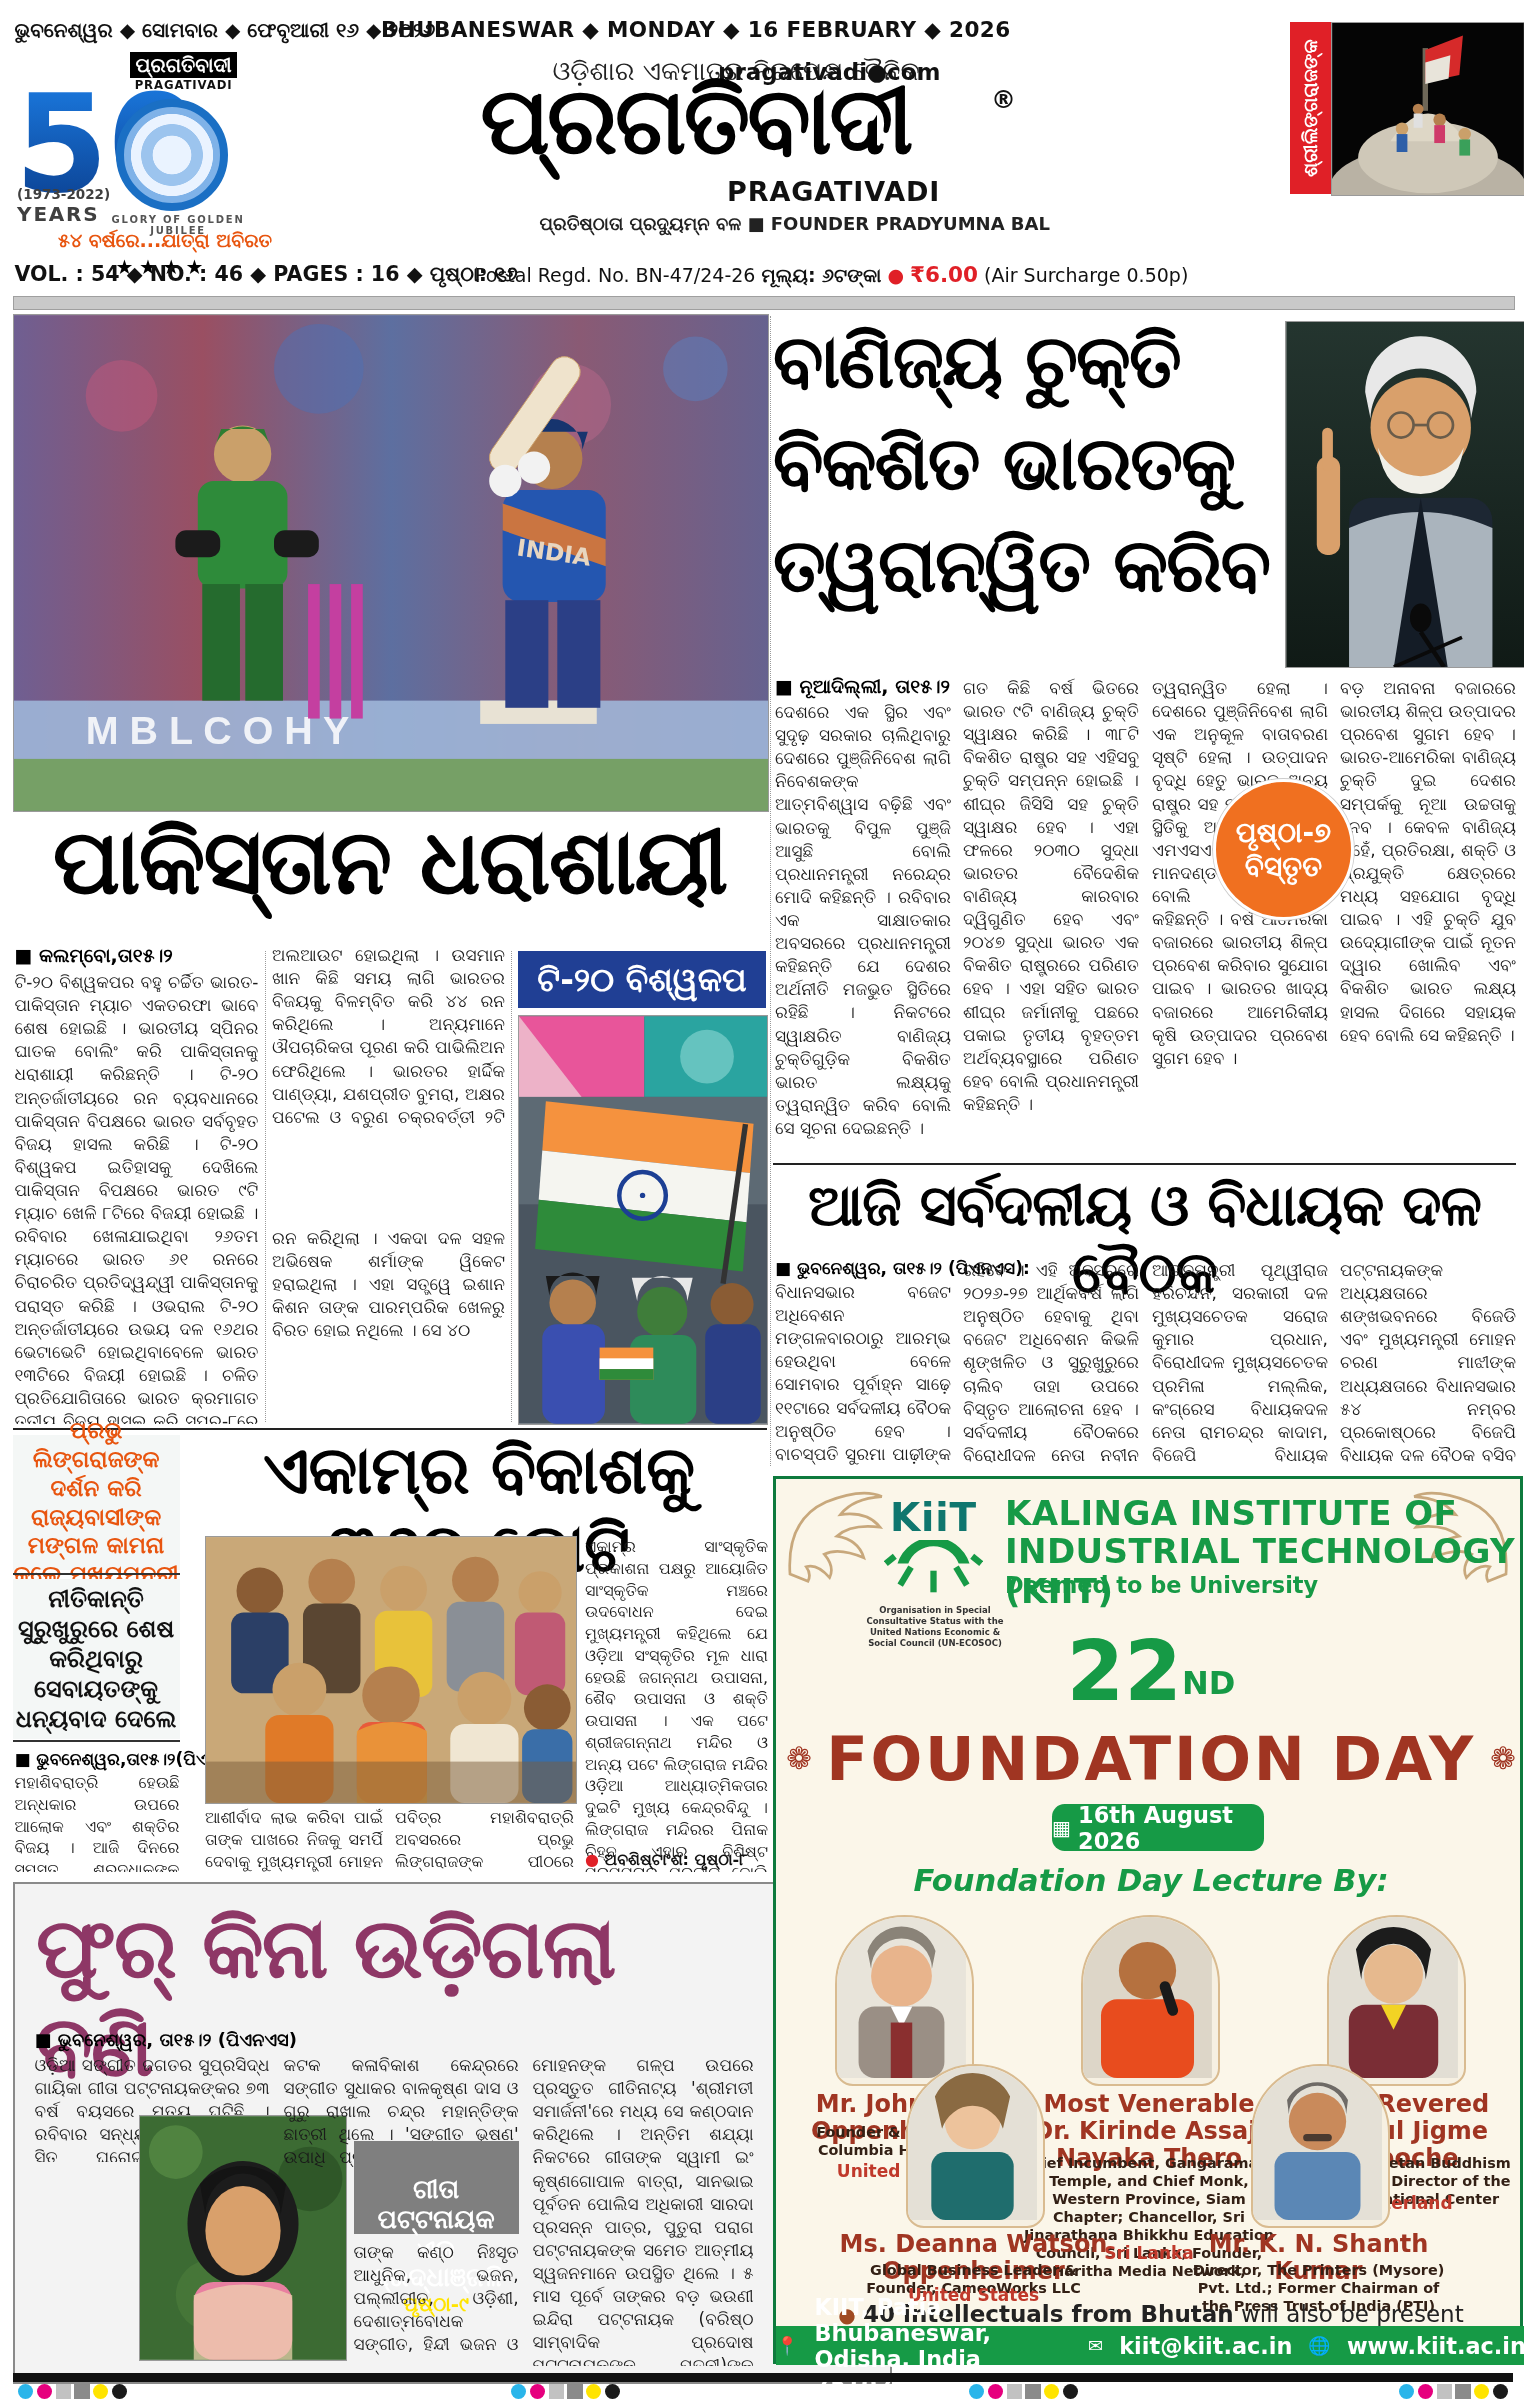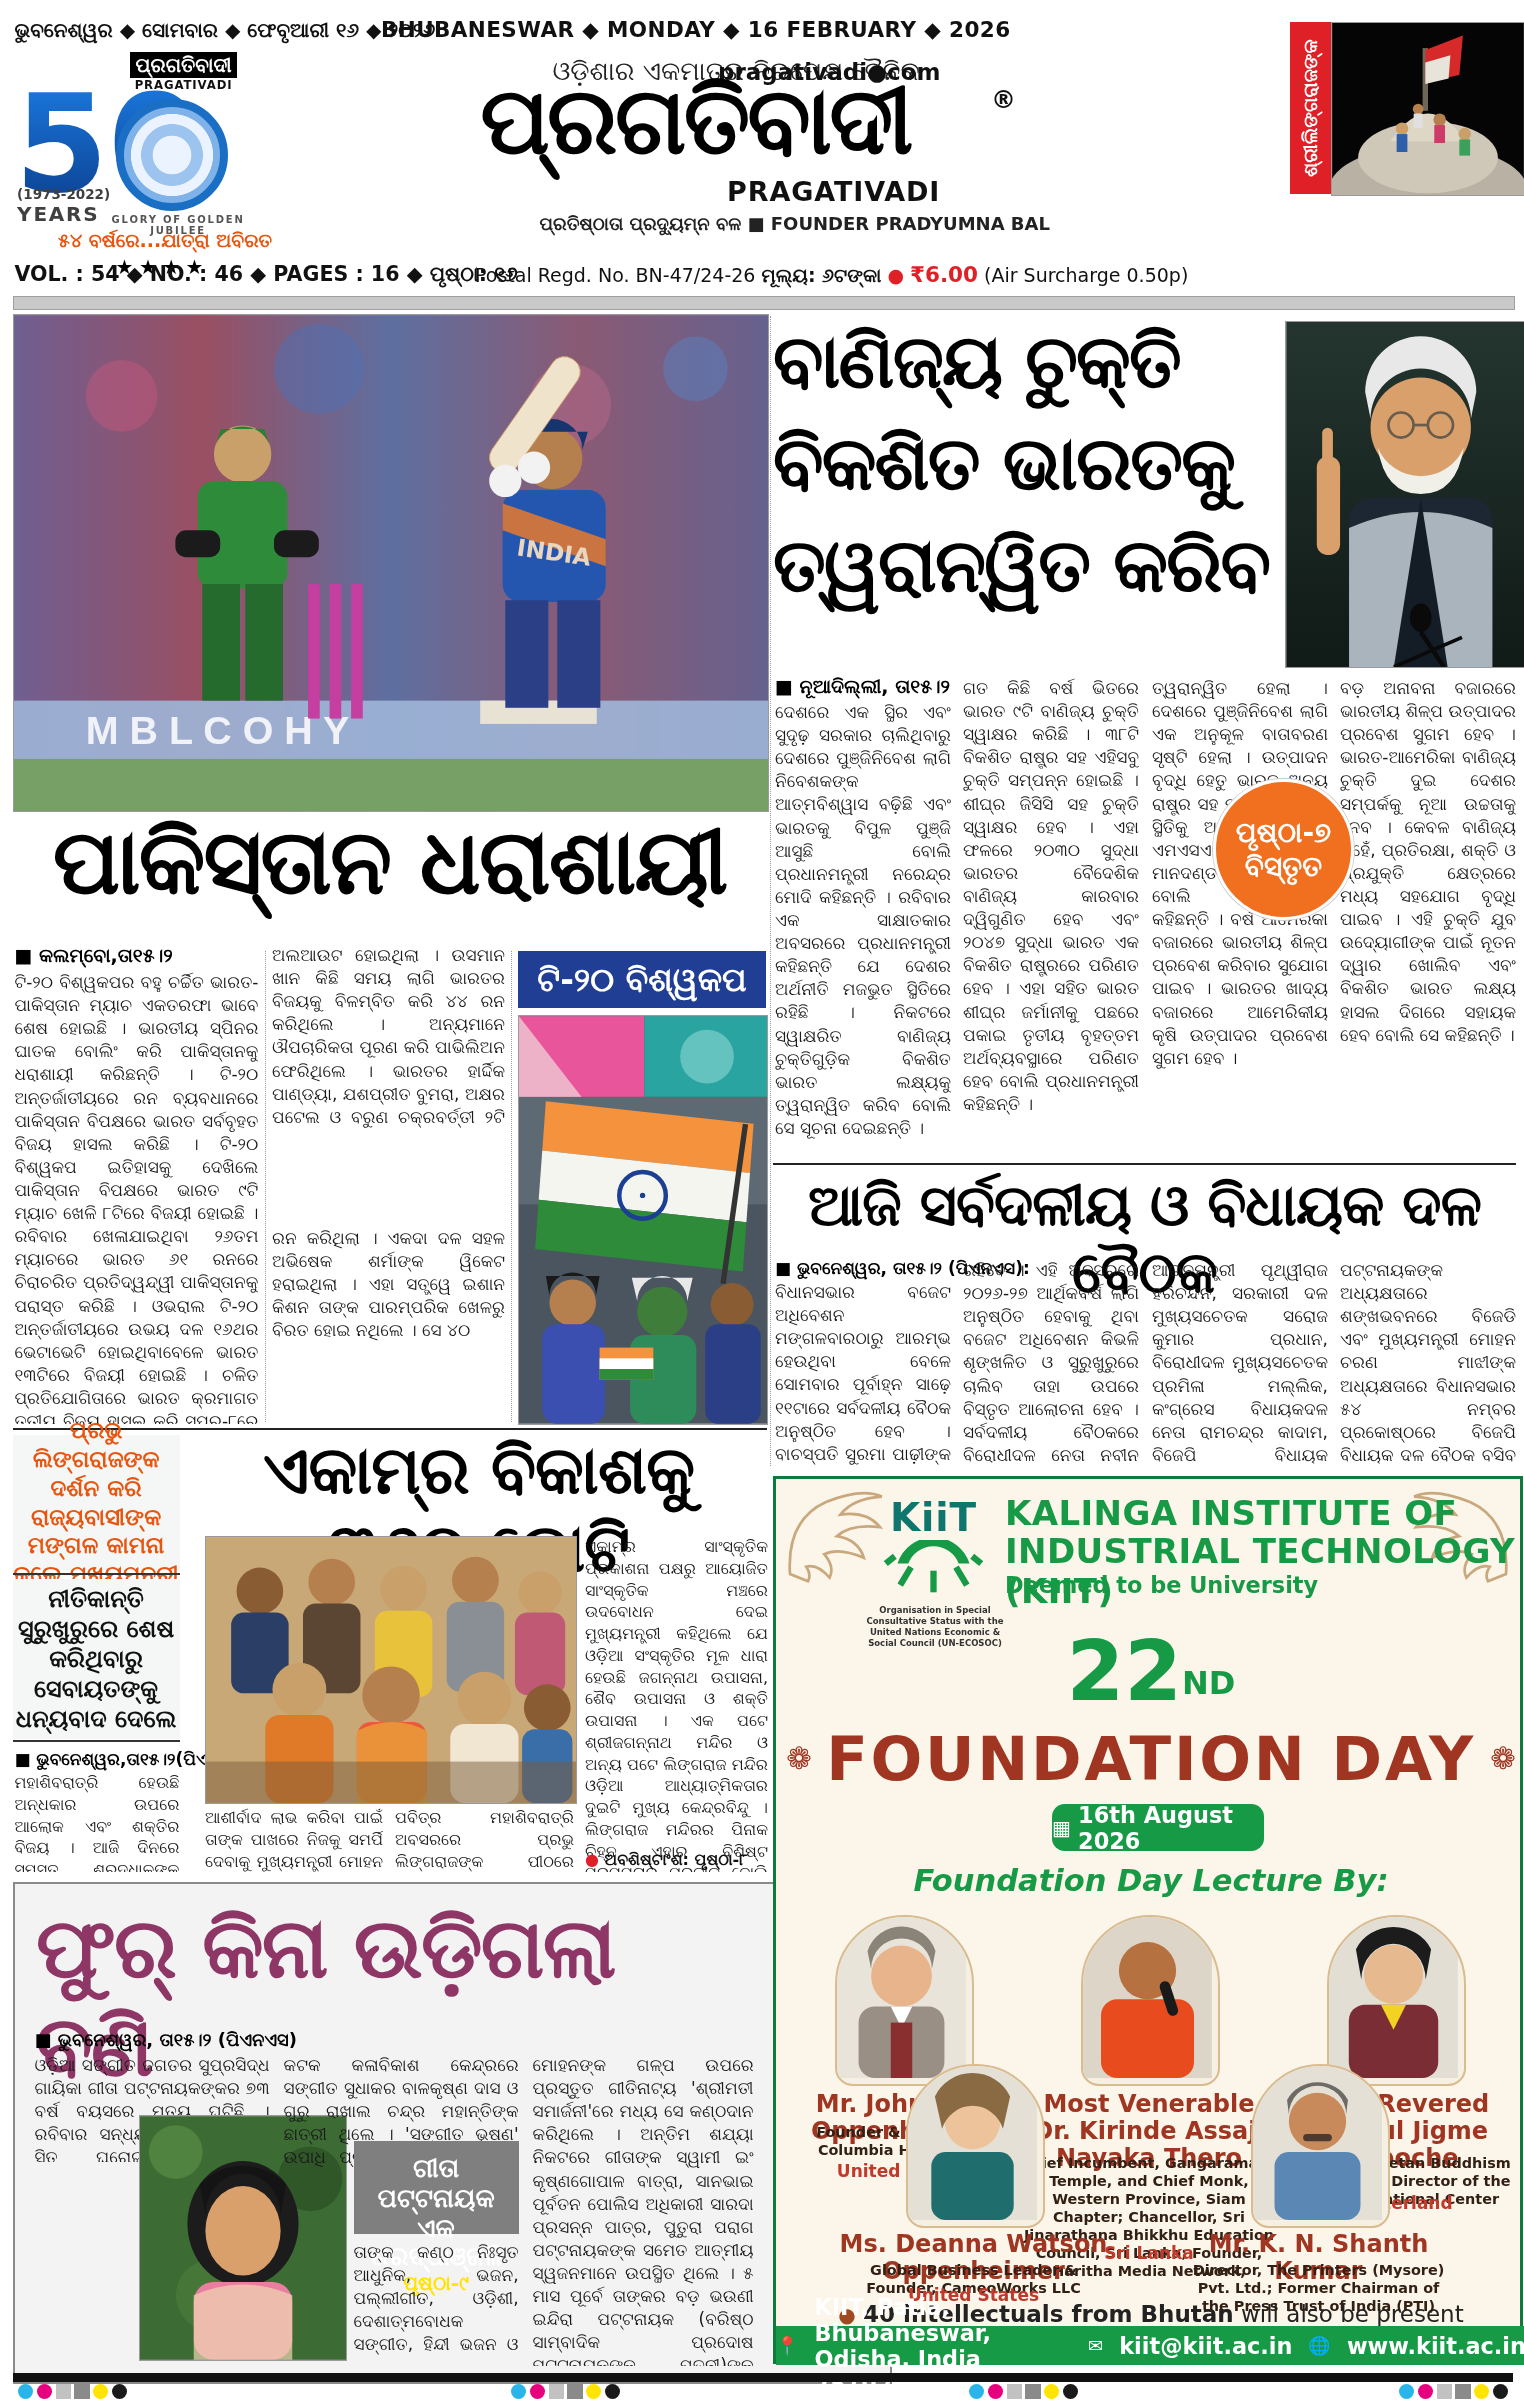--- a/index.html
+++ b/index.html
@@ -290,21 +290,21 @@
         <circle cx="80" cy="200" r="40" fill="#4a7a3a" opacity="0.7"></circle>
         <ellipse cx="115" cy="120" rx="62" ry="70" fill="#1c1c1c"></ellipse>
         <ellipse cx="115" cy="128" rx="42" ry="50" fill="#d9a06b"></ellipse>
         <path d="M73 110 a42 46 0 0 1 84 0 l6 -34 a64 60 0 0 0 -96 0 Z" fill="#141414"></path>
         <rect x="60" y="185" width="110" height="87" rx="22" fill="#e87fa0"></rect>
         <path d="M60 200 q55 -24 110 0 l0 72 l-110 0 Z" fill="#f0d6b0" opacity="0.7"></path>
       </svg>
     </div>
     <div class="abs jtxt" style="left:269px;top:170px;width:235px;height:113px;">କଟକ କଳାବିକାଶ କେନ୍ଦ୍ରରେ ସଙ୍ଗୀତ ସୁଧାକର ବାଳକୃଷ୍ଣ ଦାସ ଓ ଗୁରୁ ରାଖାଲ ଚନ୍ଦ୍ର ମହାନ୍ତିଙ୍କ ଛାତ୍ରୀ ଥିଲେ ।  'ସଙ୍ଗୀତ ଭୂଷଣ' ଉପାଧି ପ୍ରାପ୍ତ ହେବା ପରେ ସେ ସଙ୍ଗୀତ ଦୁନିଆରେ ପ୍ରବେଶ କରି ଖୁବ୍ କମ୍ ଦିନ ମଧ୍ୟରେ ଲୋକପ୍ରିୟତା ହାସଲ କରିଥିଲେ ।</div>
     <div class="abs" style="left:339px;top:257px;width:165px;height:93px;background:#7f7f7f;text-align:center;">
-      <div style="font-size:26px;font-weight:900;color:#fff;line-height:1.15;padding-top:13px;">ଗୀତା ପଟ୍ଟନାୟକ</div>
+      <div style="font-size:26px;font-weight:900;color:#fff;line-height:1.15;padding-top:6px;margin-top:28px;">ଗୀତା ପଟ୍ଟନାୟକ</div>
       <div style="font-size:26px;font-weight:900;color:#fff;line-height:1.1;">ଏକ ଶ୍ରଦ୍ଧାଞ୍ଜଳି</div>
       <div style="font-size:20px;font-weight:900;color:#ffe400;">ପୃଷ୍ଠା-୯</div>
     </div>
     <div class="abs jtxt" style="left:339px;top:357px;width:165px;height:118px;">ତାଙ୍କ କଣ୍ଠ ନିଃସୃତ ଆଧୁନିକ, ଭଜନ, ପଲ୍ଲୀଗୀତ, ଓଡ଼ିଶୀ, ଦେଶାତ୍ମବୋଧକ ସଙ୍ଗୀତ, ହିନ୍ଦୀ ଭଜନ ଓ ଗଜଲ ଶ୍ରୋତାଙ୍କୁ ବାନ୍ଧି ରଖିପାରିଥିଲା ।  ପ୍ରାୟ ୧୫ଟି ଓଡ଼ିଆ ଚଳଚ୍ଚିତ୍ରରେ କଣ୍ଠଦାନ କରି ଗୀତା ପଟ୍ଟନାୟକ ଶ୍ରେଷ୍ଠ ପ୍ରଚ୍ଛଦପଟ ଗାୟିକା</div>
     <div class="abs jtxt" style="left:518px;top:170px;width:221px;height:312px;">ମୋହନଙ୍କ ଗଳ୍ପ ଉପରେ ପ୍ରସ୍ତୁତ ଗୀତିନାଟ୍ୟ 'ଶ୍ରୀମତୀ ସମାର୍ଜନୀ'ରେ ମଧ୍ୟ ସେ କଣ୍ଠଦାନ କରିଥିଲେ ।  ଅନ୍ତିମ ଶଯ୍ୟା ନିକଟରେ ଗୀତାଙ୍କ ସ୍ୱାମୀ ଇଂ କୃଷ୍ଣଗୋପାଳ ବାତ୍ରା, ସାନଭାଇ ପୂର୍ବତନ ପୋଲିସ ଅଧିକାରୀ ସାରଦା ପ୍ରସନ୍ନ ପାତ୍ର, ପୁତୁରା ପରାଗ ପଟ୍ଟନାୟକଙ୍କ ସମେତ ଆତ୍ମୀୟ ସ୍ୱଜନମାନେ ଉପସ୍ଥିତ ଥିଲେ । ୫ ମାସ ପୂର୍ବେ ତାଙ୍କର ବଡ଼ ଭଉଣୀ ଇନ୍ଦିରା ପଟ୍ଟନାୟକ (ବରିଷ୍ଠ ସାମ୍ବାଦିକ ପ୍ରଦୋଷ ପଟ୍ଟନାୟକଙ୍କ ପତ୍ନୀ)ଙ୍କ ଦେହାନ୍ତ ପରେ ଗୀତା ମାନସିକସ୍ତରରେ ଭାଙ୍ଗି ପଡ଼ିଥିଲେ । ଗୀତାଙ୍କ ବିୟୋଗରେ ମୁଖ୍ୟମନ୍ତ୍ରୀ ମୋହନ ଚରଣ ମାଝୀ, ବିରୋଧୀ ଦଳ ନେତା ନବୀନ ପଟ୍ଟନାୟକ ଓ କେନ୍ଦ୍ରମନ୍ତ୍ରୀ ଧର୍ମେନ୍ଦ୍ର ପ୍ରଧାନ ଶୋକବ୍ୟକ୍ତ କରିଛନ୍ତି ।</div>
   </div>
 
   <div class="abs" style="left:773px;top:1476px;width:750px;height:888px;background:#fbf6e9;border:3.6px solid #0e7a3d;box-sizing:border-box;">
 
     <svg class="abs" style="left:5.4px;top:5.4px;" width="108" height="99" viewBox="0 0 120 110">

